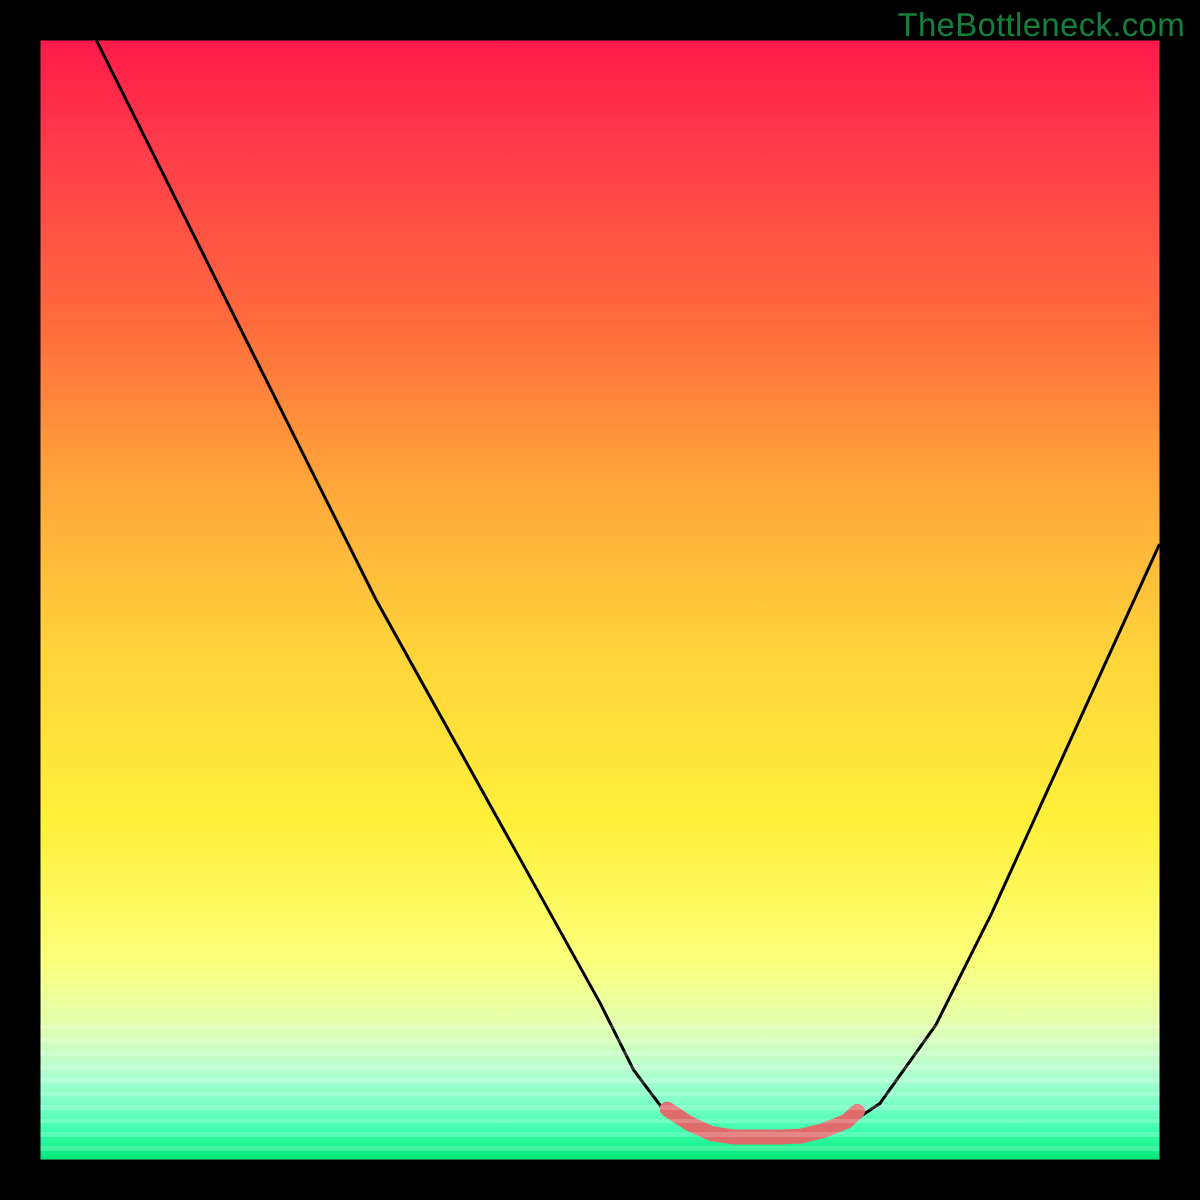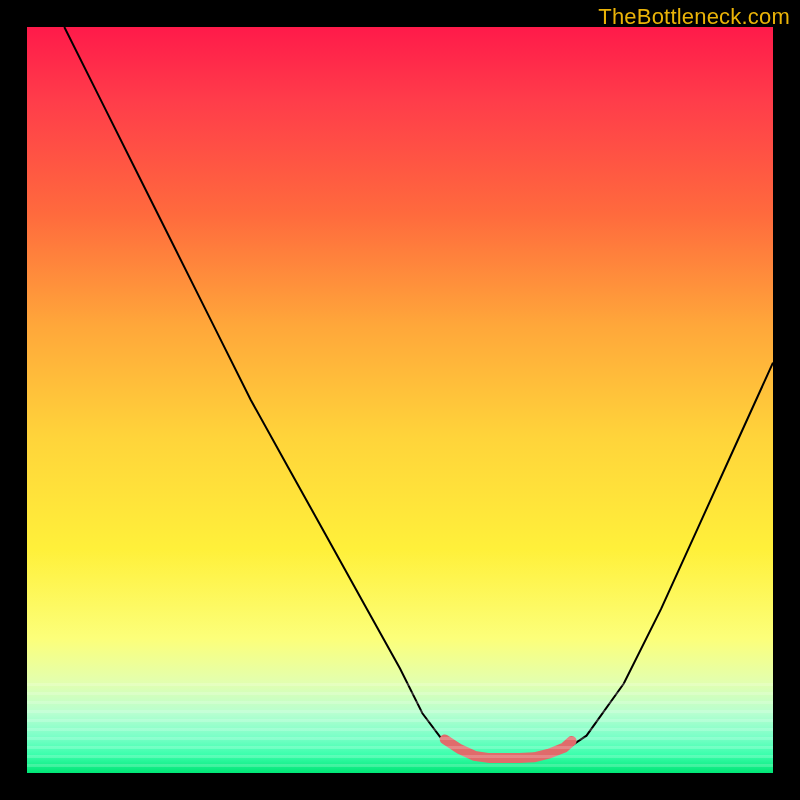--- a/index.html
+++ b/index.html
@@ -8,21 +8,21 @@
     height: 800px;
     background: #000;
     position: relative;
     font-family: Arial, Helvetica, sans-serif;
     overflow: hidden;
   }
   .watermark {
     position: absolute;
     top: 4px;
     right: 10px;
-    color: #eab308;
+    color: #15803d;
     font-size: 22px;
     font-weight: 500;
     z-index: 10;
     letter-spacing: 0.2px;
   }
   .plot-area {
     position: absolute;
     left: 27px;
     top: 27px;
     width: 746px;

